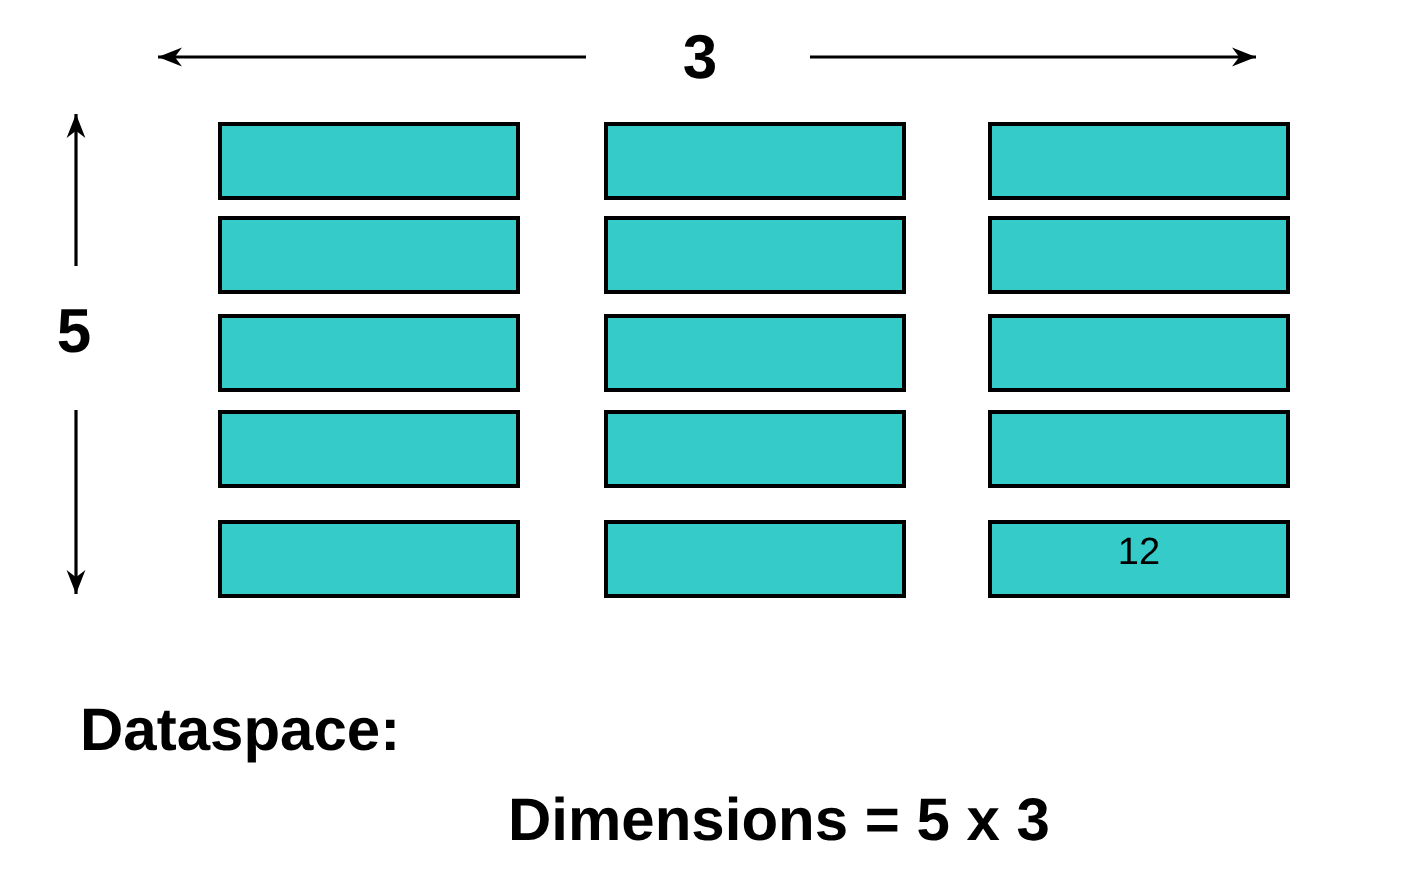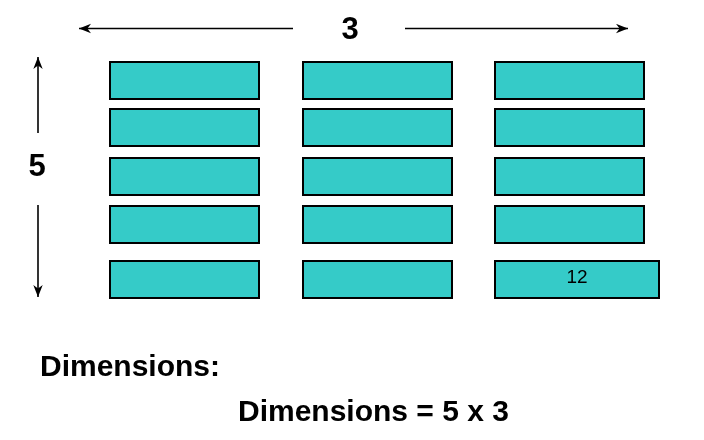--- a/index.html
+++ b/index.html
@@ -56,21 +56,21 @@
   .caption-text {
     position: absolute;
     font-weight: bold;
     font-size: 30px;
     line-height: 34px;
     color: #000000;
     white-space: nowrap;
   }
   #dataspace-label  { left: 40px;  top: 349px; }
   #rank-text        { left: 247px; top: 349px; }
-  #dimensions-text  { left: 238px; top: 394px; }
+  #dimensions-text  { left: 254px; top: 394px; }
 </style>
 </head>
 <body>
 
 <div id="canvas">
 
   <svg id="arrows" viewBox="0 0 704 440" xmlns="http://www.w3.org/2000/svg">
     <defs>
       <marker id="ah" markerUnits="userSpaceOnUse" markerWidth="13" markerHeight="11" refX="12" refY="5" orient="auto">
         <path class="arrow-head" d="M12,5 L0,0.3 L3.6,5 L0,9.7 Z" fill="#000000"></path>
@@ -96,22 +96,22 @@
       <div class="cell" style="left: 302px; top: 108px; width: 151px; height: 39px; background: rgb(53, 203, 200); border-color: rgb(0, 0, 0);"></div>
       <div class="cell" style="left: 494px; top: 108px; width: 151px; height: 39px; background: rgb(53, 203, 200); border-color: rgb(0, 0, 0);"></div>
       <div class="cell" style="left: 109px; top: 157px; width: 151px; height: 39px; background: rgb(53, 203, 200); border-color: rgb(0, 0, 0);"></div>
       <div class="cell" style="left: 302px; top: 157px; width: 151px; height: 39px; background: rgb(53, 203, 200); border-color: rgb(0, 0, 0);"></div>
       <div class="cell" style="left: 494px; top: 157px; width: 151px; height: 39px; background: rgb(53, 203, 200); border-color: rgb(0, 0, 0);"></div>
       <div class="cell" style="left: 109px; top: 205px; width: 151px; height: 39px; background: rgb(53, 203, 200); border-color: rgb(0, 0, 0);"></div>
       <div class="cell" style="left: 302px; top: 205px; width: 151px; height: 39px; background: rgb(53, 203, 200); border-color: rgb(0, 0, 0);"></div>
       <div class="cell" style="left: 494px; top: 205px; width: 151px; height: 39px; background: rgb(53, 203, 200); border-color: rgb(0, 0, 0);"></div>
       <div class="cell" style="left: 109px; top: 260px; width: 151px; height: 39px; background: rgb(53, 203, 200); border-color: rgb(0, 0, 0);"></div>
       <div class="cell" style="left: 302px; top: 260px; width: 151px; height: 39px; background: rgb(53, 203, 200); border-color: rgb(0, 0, 0);"></div>
-      <div class="cell" style="left: 494px; top: 260px; width: 166px; height: 39px; background: rgb(53, 203, 200); border-color: rgb(0, 0, 0);">
+      <div class="cell" style="left: 494px; top: 260px; width: 151px; height: 39px; background: rgb(53, 203, 200); border-color: rgb(0, 0, 0);">
         <span>12</span>
       </div>
     </div>
 
-  <div id="dataspace-label" class="caption-text">Dimensions:</div>
+  <div id="dataspace-label" class="caption-text">Dataspace:</div>
 
 
   <div id="dimensions-text" class="caption-text">Dimensions = 5 x 3</div>
 </div>
 
 </body></html>

